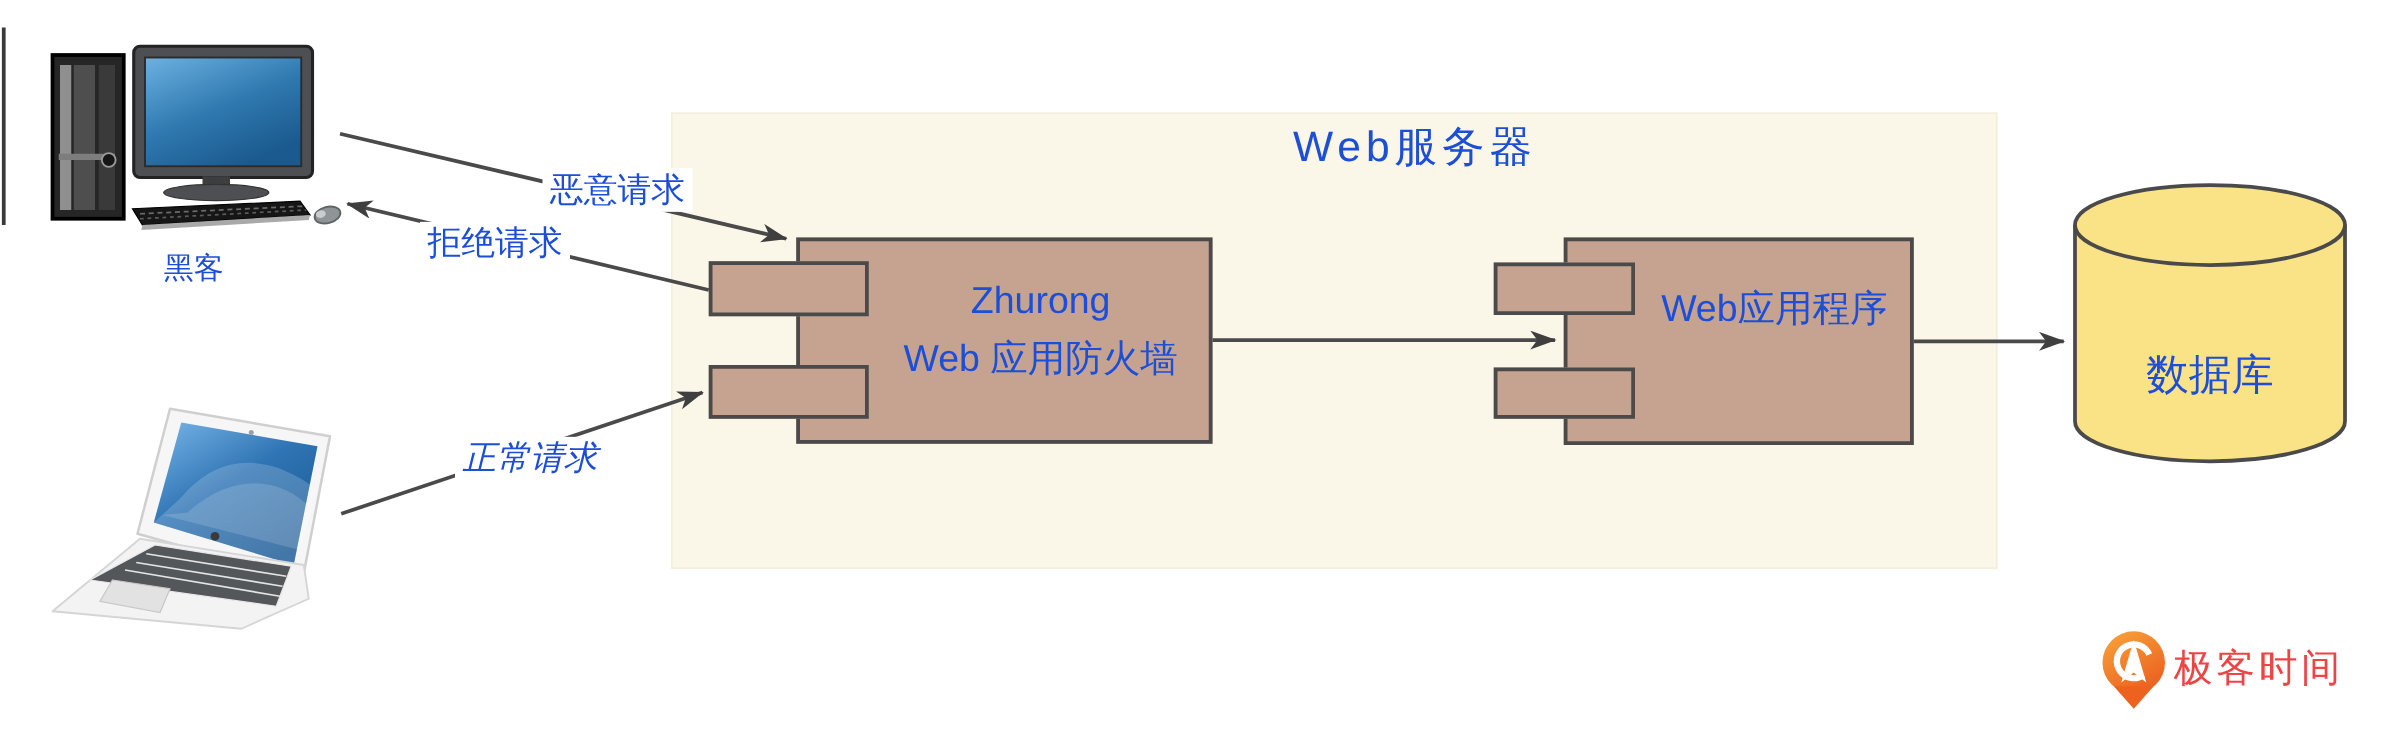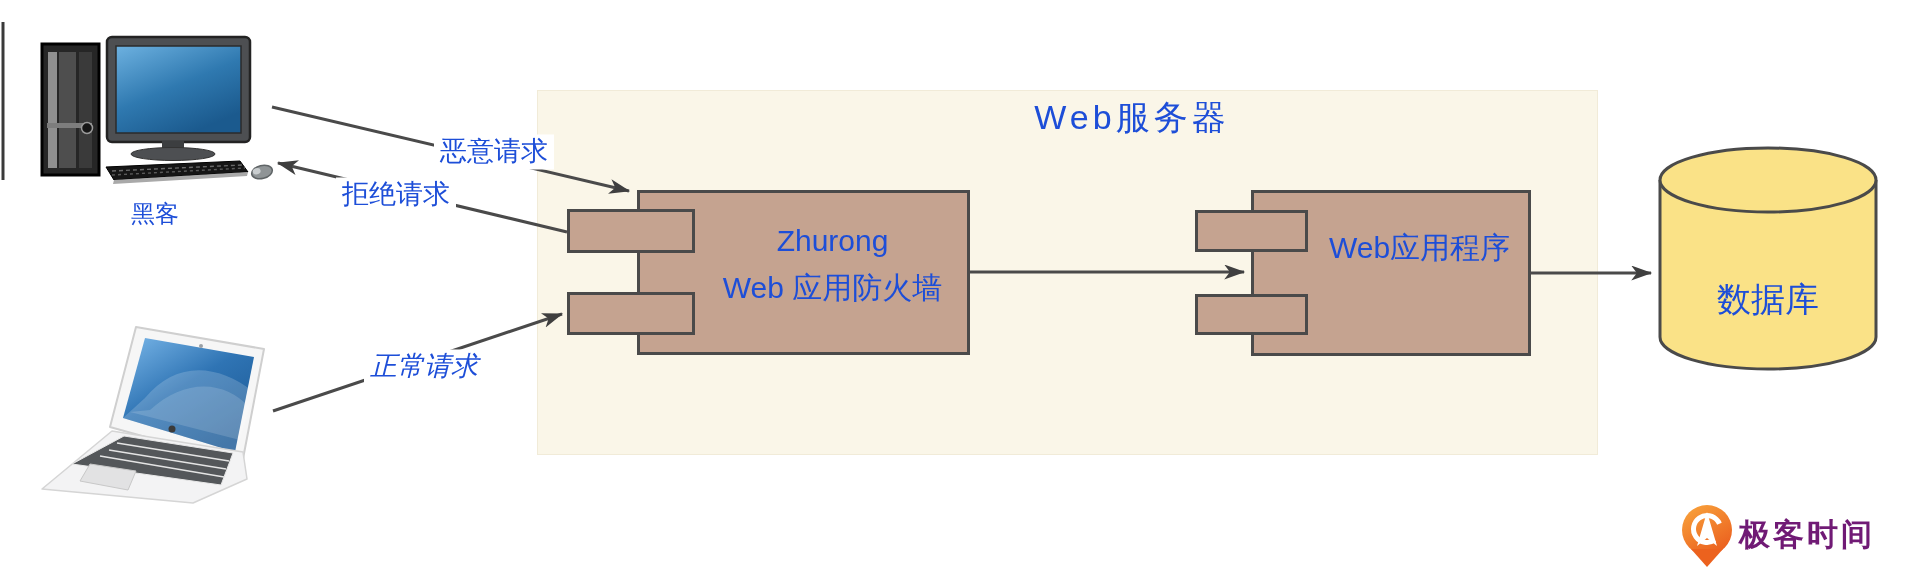--- a/index.html
+++ b/index.html
@@ -21,21 +21,21 @@
   
   .txt{z-index:4;color:#1d4ed8;}
   .center{transform:translate(-50%,-50%);white-space:nowrap;}
   .node-label{font-size:24px;font-family:Liberation Mono, monospace;}
   .server-title{font-size:34px;letter-spacing:4px;font-weight:500;}
   .comp-label{display:flex;flex-direction:column;align-items:center;justify-content:center;font-size:30px;line-height:1.55;text-align:center;white-space:nowrap;}
   .fw-label{left:695px;top:182px;width:275px;height:165px;}
   .wa-label{left:1308px;top:190px;width:223px;height:116px;}
   .db-label{font-size:34px;}
   .edge-label{font-size:27px;background:#ffffff;padding:2px 6px;line-height:1.15;}
-  .logo-text{font-size:31px;color:#701a75;letter-spacing:3px;font-weight:bold;}
+  .logo-text{font-size:31px;color:#ef4444;letter-spacing:3px;}
 </style>
 </head>
 <body>
 
 <div id="stage">
 
   <div class="abs server-bg"></div>
 
   <div class="abs comp fw-main"></div>
   <div class="abs comp fw-port1"></div>

